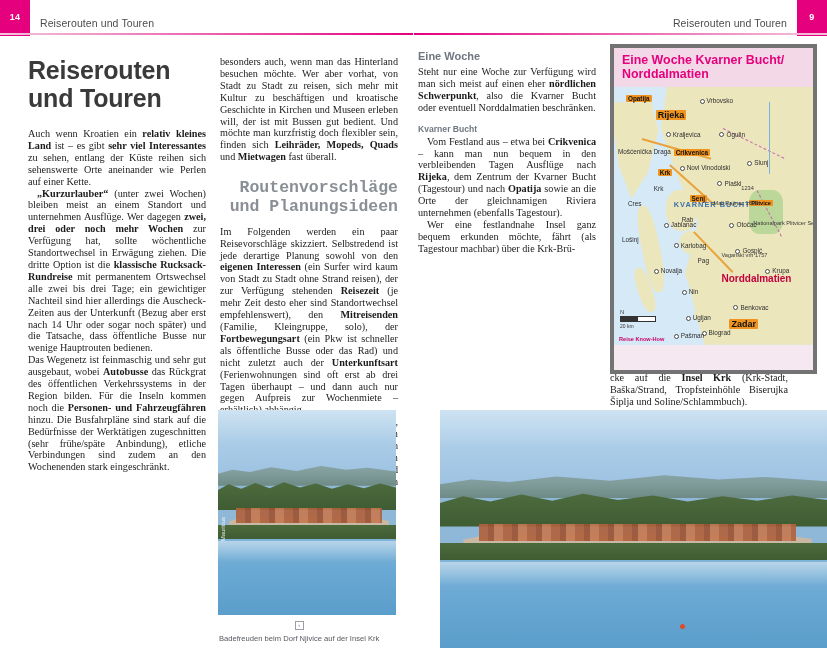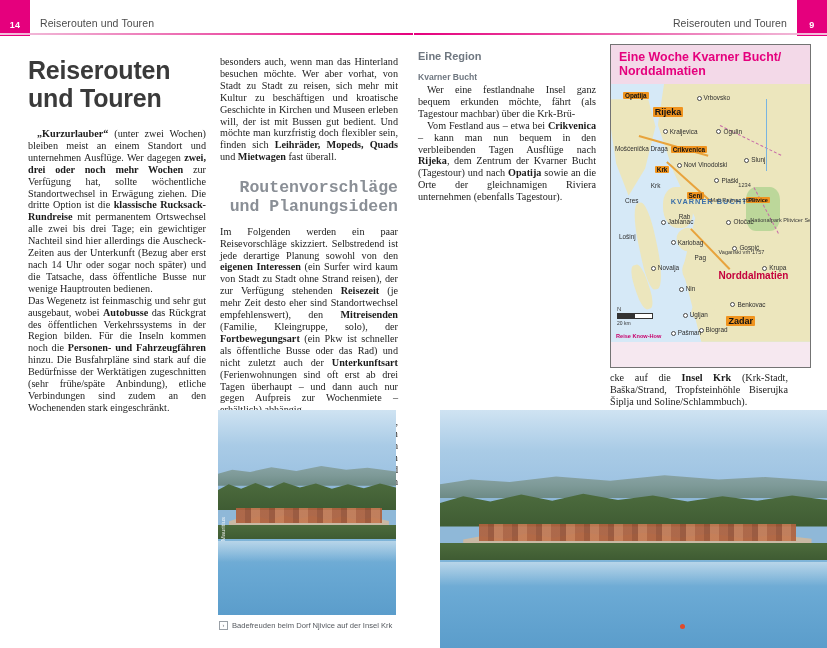--- a/index.html
+++ b/index.html
@@ -15,21 +15,21 @@
   .page-right{left:414px;}
 
   
   .header{position:absolute;top:0;height:36px;width:100%;}
   .folio{
     position:absolute;top:0;width:30px;height:36px;
     background:#e5007d;color:#fff;
     font-family:"Liberation Sans", sans-serif;
     font-size:9px;font-weight:bold;
     display:flex;align-items:flex-end;justify-content:center;
-    padding-bottom:6px;box-sizing:border-box;letter-spacing:.3px;
+    padding-bottom:14px;box-sizing:border-box;letter-spacing:.3px;
   }
   .folio-left{left:0;}
   .folio-right{right:0;}
   .runhead{
     position:absolute;bottom:7px;
     font-family:"Liberation Sans", sans-serif;
     font-size:10.5px;color:#4c4c4c;letter-spacing:.1px;
   }
   .runhead-left{left:40px;}
   .runhead-right{right:40px;}
@@ -69,21 +69,21 @@
     hyphens:auto;-webkit-hyphens:auto;
   }
   p.ind{text-indent:9px;}
   b{font-weight:bold;}
 
   
   .caption{
     position:absolute;
     font-family:"Liberation Sans", sans-serif;
     font-size:7.6px;color:#55595e;
-    display:flex;align-items:center;gap:4px;white-space:nowrap;
+    display:flex;align-items:center;gap:4px;white-space:nowrap;flex-direction:column;
   }
   .capmark{
     display:inline-block;width:7px;height:7px;
     border:1px solid #9aa0a6;color:#6b7076;
     font-size:5.5px;line-height:7px;text-align:center;
   }
 
   
   .photo{
     position:absolute;overflow:hidden;
@@ -131,21 +131,21 @@
   }
   .photo .credit{
     position:absolute;left:2px;top:52%;
     font-family:"Liberation Sans", sans-serif;
     font-size:6px;color:#ffffff;opacity:.85;
     writing-mode:vertical-rl;transform:rotate(180deg);
   }
 
   
   .mapbox{
-    position:absolute;border:1px solid #737373;background:#f6e8f0;
+    position:absolute;border:4px solid #737373;background:#f6e8f0;
     overflow:hidden;
   }
   .maptitle{
     background:#f3d9e8;color:#e5007d;
     font-family:"Liberation Sans", sans-serif;
     font-size:12.4px;font-weight:bold;line-height:1.12;
     padding:6px 6px 5px 8px;
   }
   .mapcanvas{position:relative;width:100%;height:258px;background:#ddeaf6;}
   .landmass{
@@ -238,20 +238,21 @@
     <div class="rule"></div>
   </div>
 
   <div class="cols" style="left:28px;top:56px;">
 
     <div class="col">
       <h1 class="maintitle">
         <span>Reiserouten und Touren</span>
       </h1>
 
+      <p><span>Auch wenn Kroatien ein </span><b>relativ kleines Land</b><span> ist – es gibt </span><b>sehr viel Interessantes</b><span> zu sehen, entlang der Küste reihen sich sehenswerte Orte aneinander wie Perlen auf einer Kette.</span></p>
 
       <p class="ind"><b>„Kurzurlauber“</b><span> (unter zwei Wochen) bleiben meist an einem Standort und unternehmen Ausflüge. Wer dagegen </span><b>zwei, drei oder noch mehr Wochen</b><span> zur Verfügung hat, sollte wöchentliche Standortwechsel in Erwägung ziehen. Die dritte Option ist die </span><b>klassische Rucksack-Rundreise</b><span> mit permanentem Ortswechsel alle zwei bis drei Tage; ein gewichtiger Nachteil sind hier allerdings die Auscheck-Zeiten aus der Unterkunft (Bezug aber erst nach 14 Uhr oder sogar noch später) und die Tatsache, dass öffentliche Busse nur wenige Hauptrouten bedienen.</span></p>
 
 
       <p><span>Das Wegenetz ist feinmaschig und sehr gut ausgebaut, wobei </span><b>Autobusse</b><span> das Rückgrat des öffentlichen Verkehrssystems in der Region bilden. Für die Inseln kommen noch die </span><b>Personen- und Fahrzeugfähren</b><span> hinzu. Die Busfahrpläne sind stark auf die Bedürfnisse der Werktätigen zugeschnitten (sehr frühe/späte Anbindung), etliche Verbindungen sind zudem an den Wochenenden stark eingeschränkt.</span></p>
 
     </div>
 
     <div class="col">
       <p><span>besonders auch, wenn man das Hinterland besuchen möchte. Wer aber vorhat, von Stadt zu Stadt zu reisen, sich mehr mit Kultur zu beschäftigen und kroatische Geschichte in Kirchen und Museen erleben will, der ist mit Bussen gut bedient. Und möchte man kurzfristig doch flexibler sein, finden sich </span><b>Leihräder, Mopeds, Quads</b><span> und </span><b>Mietwagen</b><span> fast überall.</span></p>
@@ -274,29 +275,30 @@
 
   <div class="header">
     <div class="folio folio-right">9</div>
     <div class="runhead runhead-right">Reiserouten und Touren</div>
     <div class="rule rule-right"></div>
   </div>
 
   <div class="cols" style="left:4px;top:50px;">
 
     <div class="col">
-      <h3 class="sub" style="margin-top:0;">Eine Region</h3>
-
+      <h3 class="sub" style="margin-top:0;">Eine Woche</h3>
+
+      <p><span>Steht nur eine Woche zur Verfügung wird man sich meist auf einen eher </span><b>nördlichen Schwerpunkt</b><span>, also die Kvarner Bucht oder eventuell Norddalmatien beschränken.</span></p>
 
       <h4 class="subsmall">Kvarner Bucht</h4>
 
 
+      <p class="ind"><span>Vom Festland aus – etwa bei </span><b>Crikvenica</b><span> – kann man nun bequem in den verbleibenden Tagen Ausflüge nach </span><b>Rijeka</b><span>, dem Zentrum der Kvarner Bucht (Tagestour) und nach </span><b>Opatija</b><span> sowie an die Orte der gleichnamigen Riviera unternehmen (ebenfalls Tagestour).</span></p>
+
       <p class="ind"><span>Wer eine festlandnahe Insel ganz bequem erkunden möchte, fährt (als Tagestour machbar) über die Krk-Brü-</span></p>
-
-      <p class="ind"><span>Vom Festland aus – etwa bei </span><b>Crikvenica</b><span> – kann man nun bequem in den verbleibenden Tagen Ausflüge nach </span><b>Rijeka</b><span>, dem Zentrum der Kvarner Bucht (Tagestour) und nach </span><b>Opatija</b><span> sowie an die Orte der gleichnamigen Riviera unternehmen (ebenfalls Tagestour).</span></p>
     </div>
 
     <div class="col" style="padding-top:322px;">
       <p><span>cke auf die </span><b>Insel Krk</b><span> (Krk-Stadt, Baška/Strand, Tropfsteinhöhle Biserujka Šiplja und Soline/Schlammbuch).</span></p>
     </div>
   </div>
 
   <div class="mapbox" style="left:196px;top:44px;width:199px;height:322px;">
 
     <div class="maptitle">Eine Woche Kvarner Bucht/ Norddalmatien</div>

